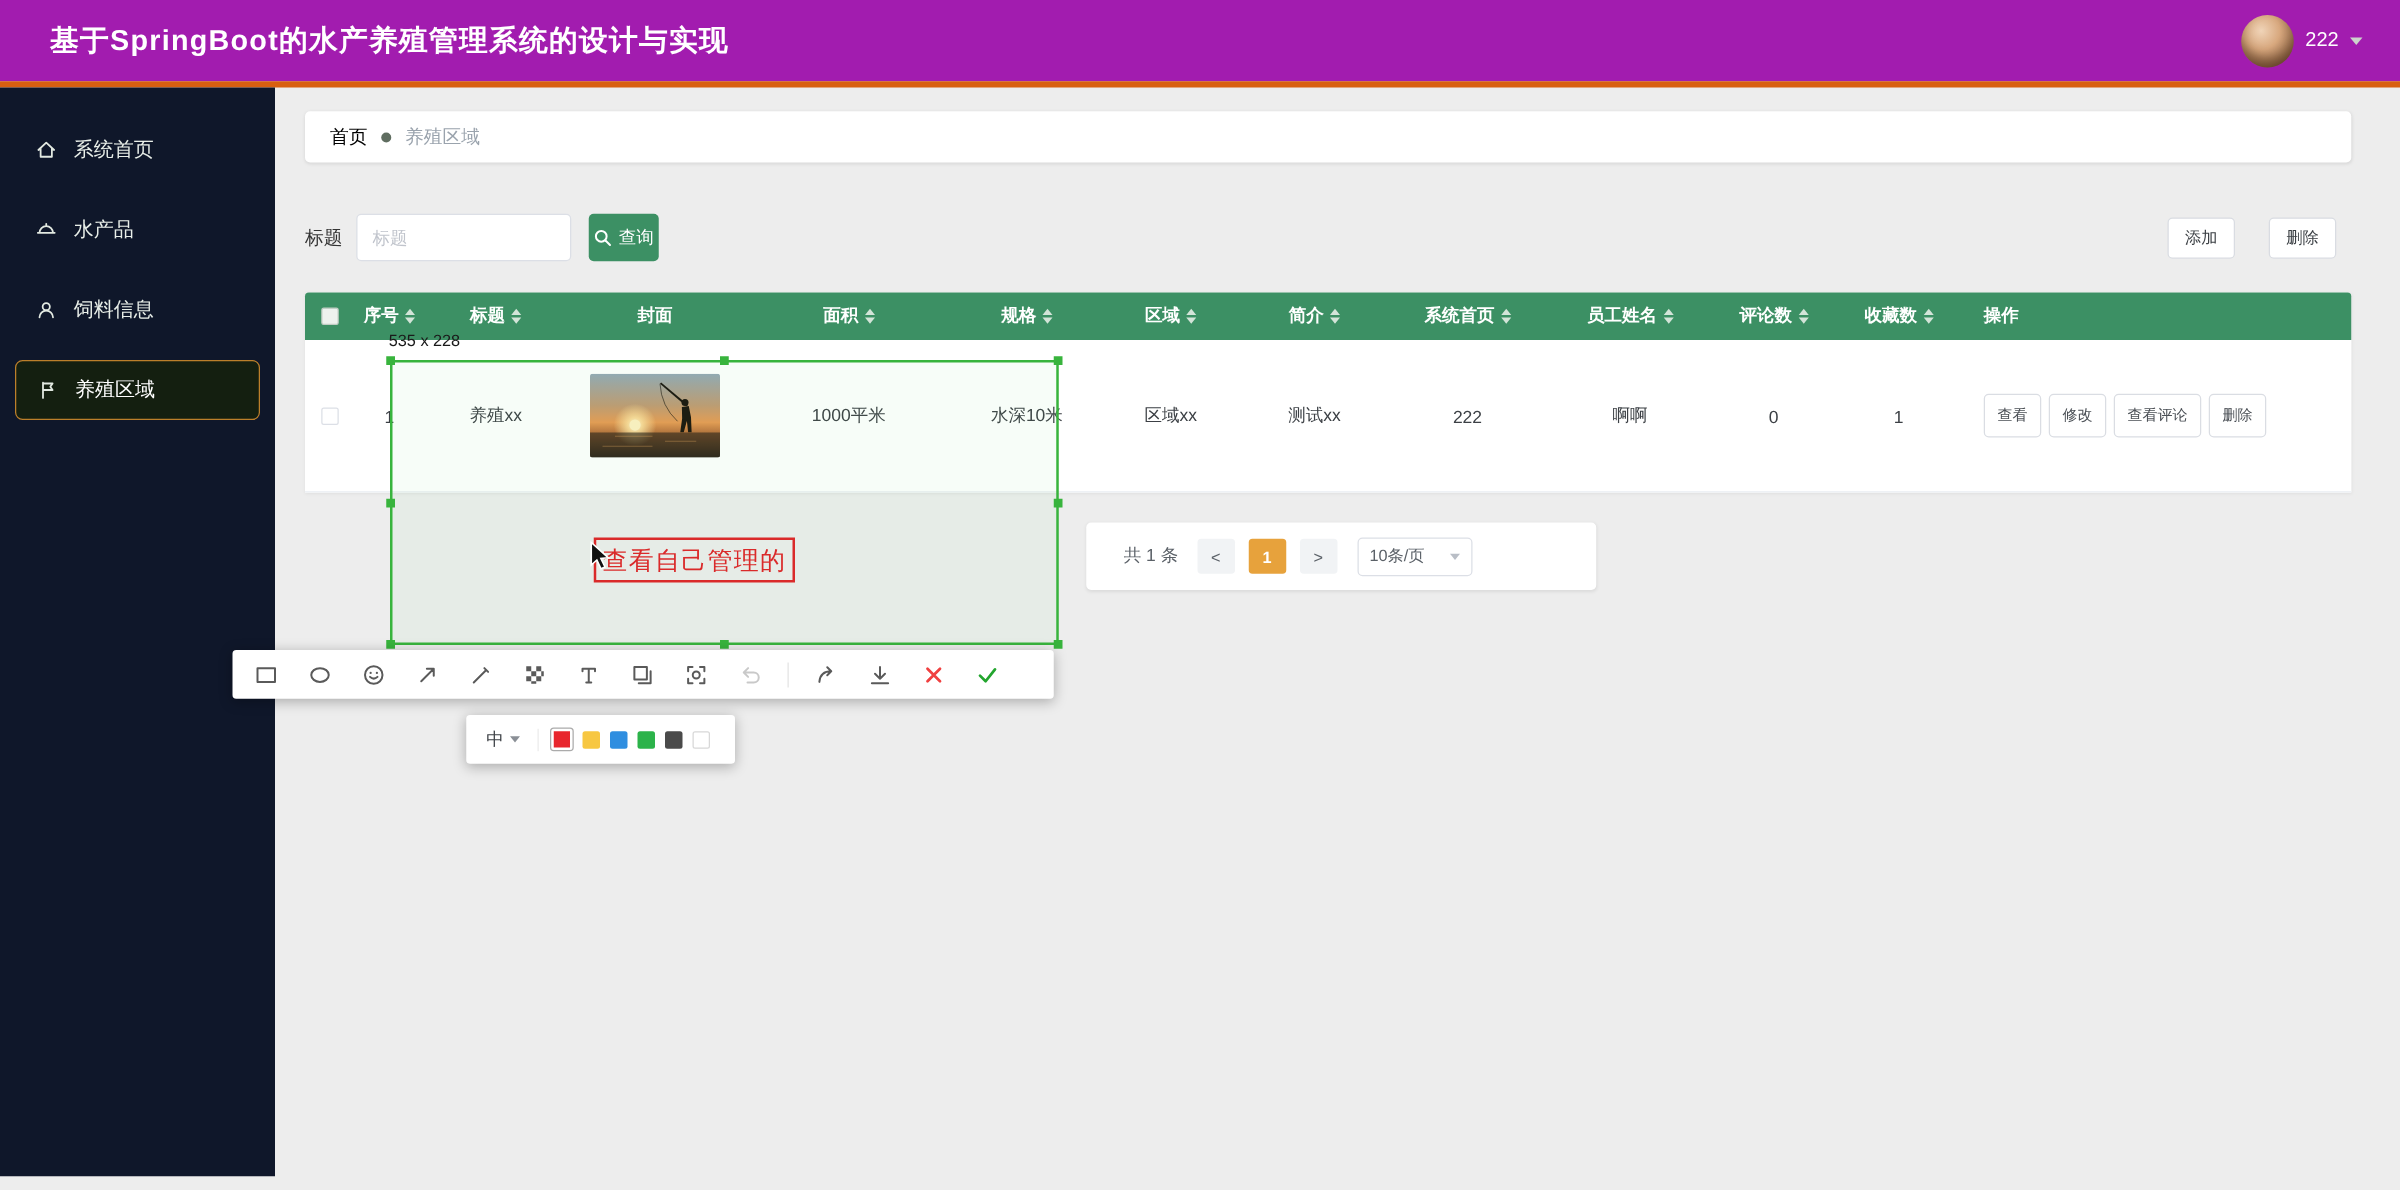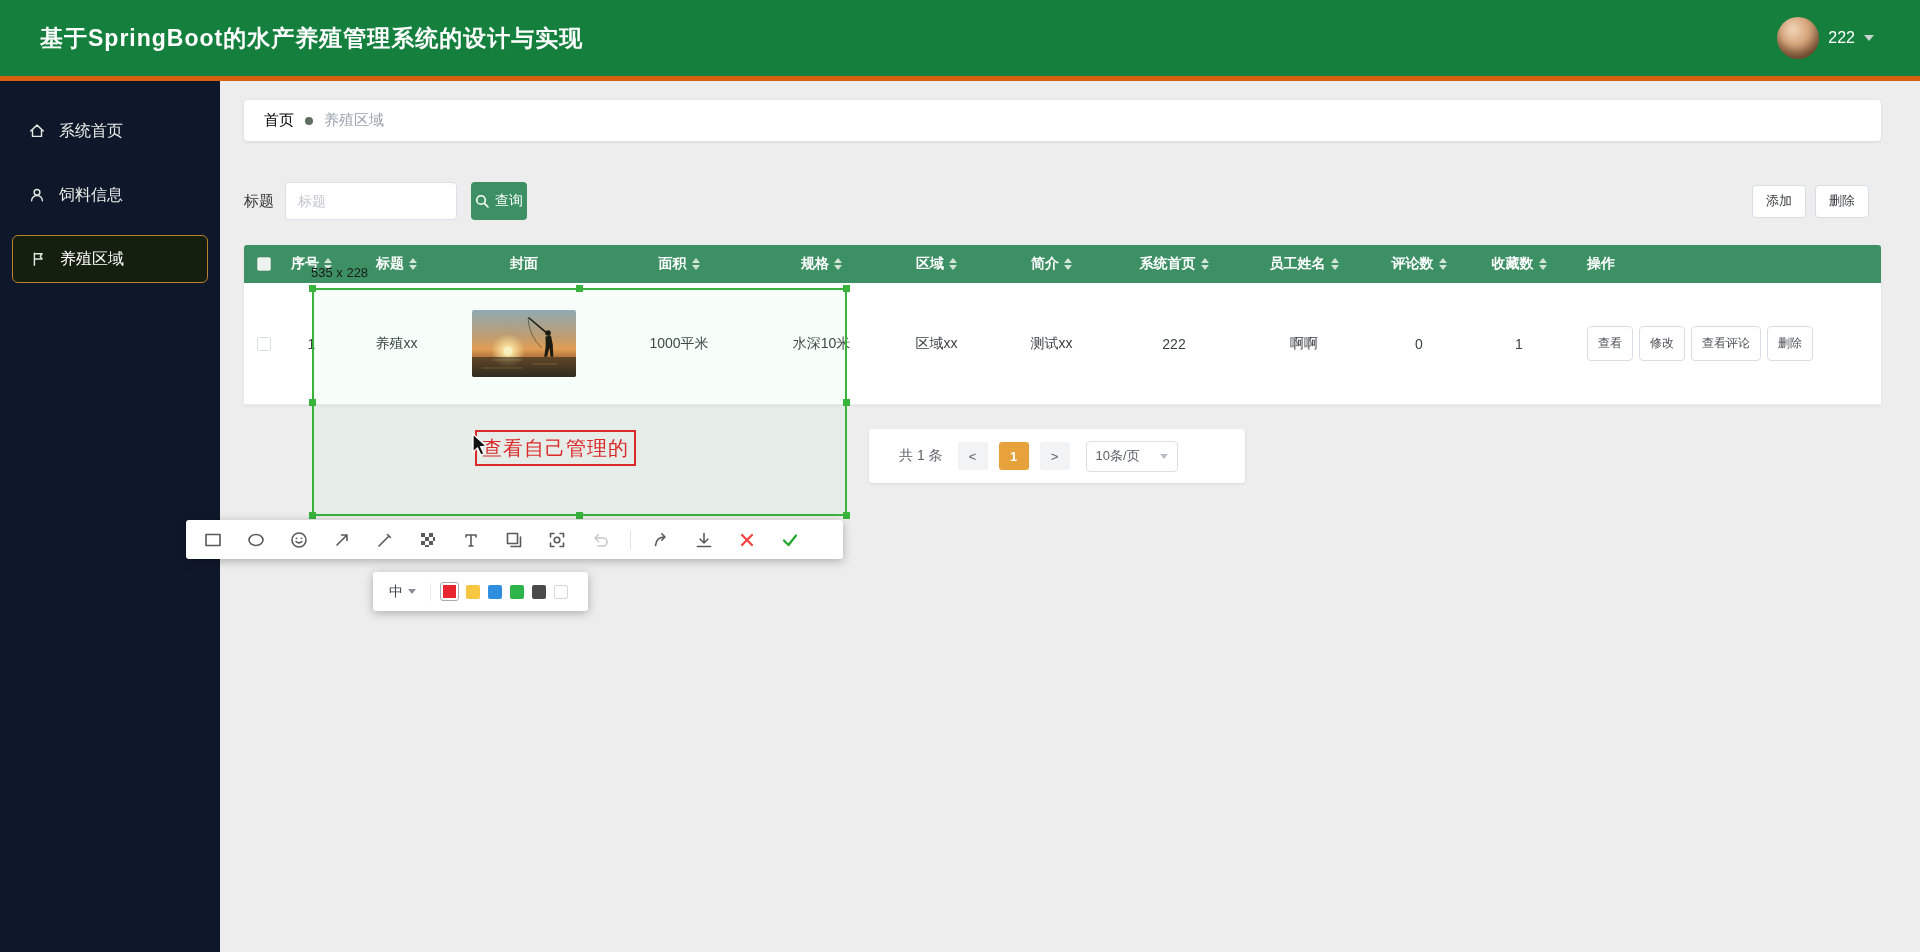--- a/index.html
+++ b/index.html
@@ -1,20 +1,20 @@
 <!DOCTYPE html>
 <html><head>
 <meta charset="utf-8">
 <style>
   *{box-sizing:border-box;margin:0;padding:0}
   body{width:1920px;height:952px;position:relative;overflow:hidden;background:#ededed;
        font-family:"Liberation Sans","DejaVu Sans",sans-serif}
 
   
-  .app-header{height:76px;background:#15803d;display:flex;align-items:center;padding:0 46px 0 40px}
+  .app-header{height:65px;background:#a21caf;display:flex;align-items:center;padding:0 30px 0 40px}
   .app-title{color:#fff;font-size:23px;font-weight:700;letter-spacing:1px}
   .user-box{margin-left:auto;display:flex;align-items:center;gap:9px}
   .avatar{width:42px;height:42px;border-radius:50%;flex:none;
           background:radial-gradient(circle at 38% 30%,#f0d4b8 0%,#d8a87e 38%,#9a6f4e 72%,#5f4330 100%);
           box-shadow:inset 0 -7px 9px rgba(50,25,8,.4)}
   .username{color:#fff;font-size:16px}
   .caret{width:0;height:0;border-left:5px solid transparent;border-right:5px solid transparent;border-top:6px solid #ccd3cc}
   .accent-line{height:5px;background:#d85f10}
 
   
@@ -35,21 +35,21 @@
   .bc-current{font-size:15px;color:#9aa3ad}
 
   
   .search-row{margin-top:41px;display:flex;align-items:center;height:38px}
   .search-label{font-size:15px;color:#333;margin-right:11px}
   .search-input{width:172px;height:38px;border:1px solid #dcdfe6;border-radius:4px;padding:0 12px;
                 font-size:14px;color:#333;outline:none;background:#fff}
   .search-input::placeholder{color:#c0c4cc}
   .query-btn{margin-left:14px;height:38px;padding:0 4px;background:#3c9064;border:none;border-radius:4px;
              color:#fff;font-size:14px;display:flex;align-items:center;gap:6px;cursor:pointer}
-  .right-btns{margin-left:auto;display:flex;gap:9px;margin-right:12px}
+  .right-btns{margin-left:auto;display:flex;gap:27px;margin-right:12px}
   .plain-btn{height:33px;padding:0 13px;background:#fff;border:1px solid #d9dce2;border-radius:4px;
              font-size:13px;color:#3c4045;cursor:pointer}
 
   
   .table-card{margin-top:25px;background:#fff;border-radius:3px 3px 0 0;box-shadow:0 1px 3px rgba(0,0,0,.06)}
   .t-header{display:flex;height:38px;background:#3c9064;align-items:center;border-radius:3px 3px 0 0}
   .th{display:flex;align-items:center;justify-content:center;color:#fff;font-size:14px;font-weight:700;gap:5px;flex:none}
   .t-row{display:flex;height:122px;align-items:center;border-bottom:1px solid #e9edf2;background:#fff}
   .td{display:flex;align-items:center;justify-content:center;font-size:14px;color:#3c4045;flex:none}
   .w0{width:40px}.w1{width:55px}.w2{width:115px}.w3{width:140px}.w4{width:170px}.w5{width:115px}
@@ -59,21 +59,21 @@
   .header-cb{border-color:#c2cdc4;background:#eef2ee}
   .sort{display:inline-flex;flex-direction:column;gap:2px}
   .sort .up{width:0;height:0;border-left:4px solid transparent;border-right:4px solid transparent;border-bottom:5px solid #d3e4d8}
   .sort .down{width:0;height:0;border-left:4px solid transparent;border-right:4px solid transparent;border-top:5px solid #d3e4d8}
   .cover{width:104px;height:67px;border-radius:2px;display:block}
   .ops{display:flex;gap:6px;align-items:center}
   .mini-btn{padding:8px 10px;font-size:12px;color:#4a4f55;background:#fff;border:1px solid #dadde3;border-radius:4px;
             white-space:nowrap;cursor:pointer}
 
   
-  .pagination-card{margin-top:24px;margin-left:625px;width:376px;height:54px;background:#fff;border-radius:4px;
+  .pagination-card{margin-top:24px;margin-left:625px;width:408px;height:54px;background:#fff;border-radius:4px;
                    box-shadow:0 1px 3px rgba(0,0,0,.08);display:flex;align-items:center;padding:0 22px 0 30px;gap:11px}
   .pg-total{font-size:14px;color:#5b6168;margin-right:4px}
   .pg-btn{min-width:30px;height:28px;padding:0 6px;background:#f1f3f5;border:none;border-radius:3px;font-size:13px;
           color:#5b6168;display:flex;align-items:center;justify-content:center;cursor:pointer}
   .pg-btn.active{background:#e7a23c;color:#fff;font-weight:700}
   .pg-size{margin-left:5px;width:92px;height:31px;border:1px solid #dcdfe6;border-radius:4px;background:#fff;
            display:flex;align-items:center;justify-content:space-between;padding:0 9px;font-size:13px;color:#5b6168;cursor:pointer}
   .pg-caret{width:0;height:0;border-left:4px solid transparent;border-right:4px solid transparent;border-top:5px solid #b9bec6}
 
   
@@ -124,20 +124,28 @@
       <span class="side-icon">
           <svg viewBox="0 0 20 20" width="18" height="18">
             <path d="M3 10 L10 3.5 L17 10 M5 8.6 V16 H15 V8.6"></path>
           </svg>
         </span>
       <span>系统首页</span>
     </div>
     <div class="side-item">
       <span class="side-icon">
           <svg viewBox="0 0 20 20" width="18" height="18">
+            <path d="M4 12.5 a6 6 0 0 1 12 0 M2.5 12.5 H17.5 M10 6.5 V4.5"></path>
+          </svg>
+        </span>
+      <span>水产品</span>
+    </div>
+    <div class="side-item">
+      <span class="side-icon">
+          <svg viewBox="0 0 20 20" width="18" height="18">
             <circle cx="10" cy="7" r="3.2"></circle>
             <path d="M4 16.5 a6 6 0 0 1 12 0"></path>
           </svg>
         </span>
       <span>饲料信息</span>
     </div>
     <div class="side-item active">
       <span class="side-icon">
           <svg viewBox="0 0 20 20" width="18" height="18">
             <path d="M6 3.5 V17 M6 4.2 H14.5 L12.5 7.1 L14.5 10 H6"></path>

